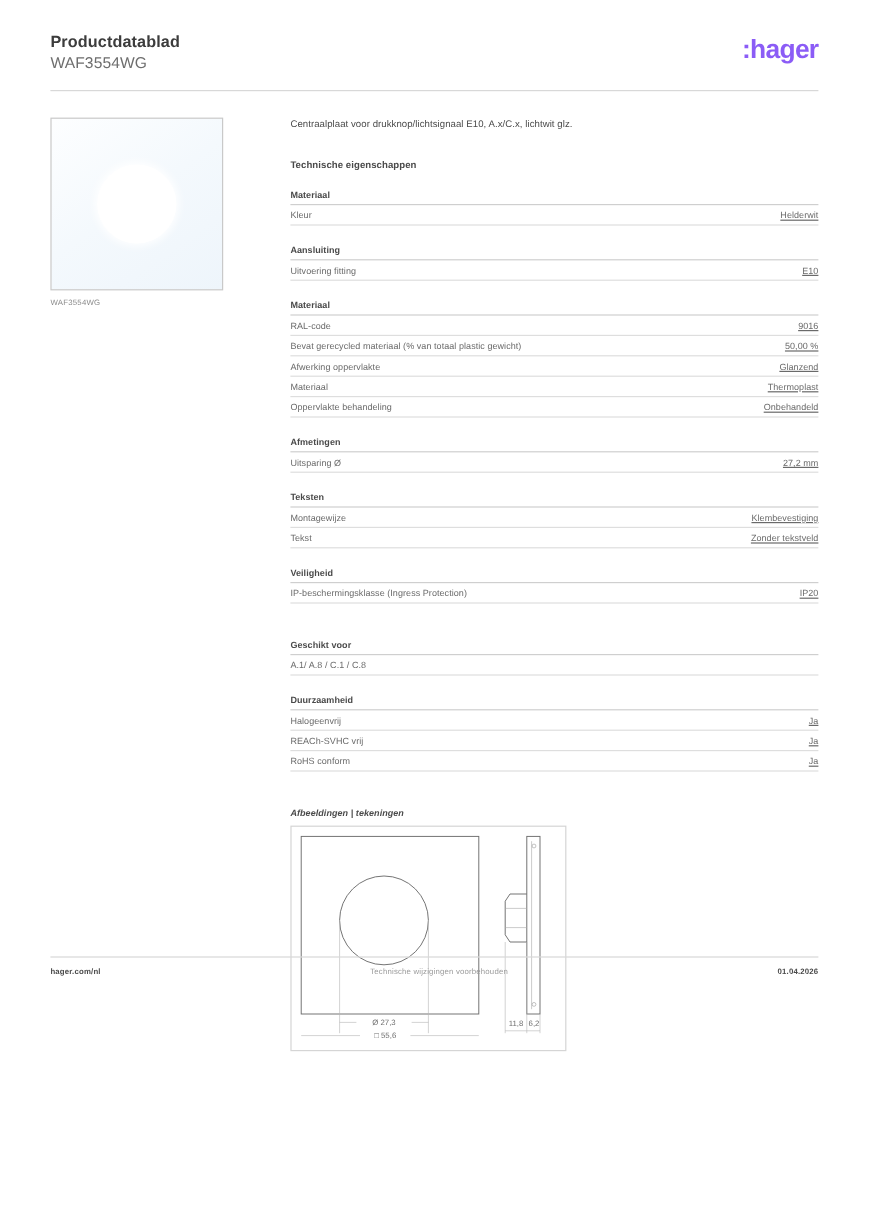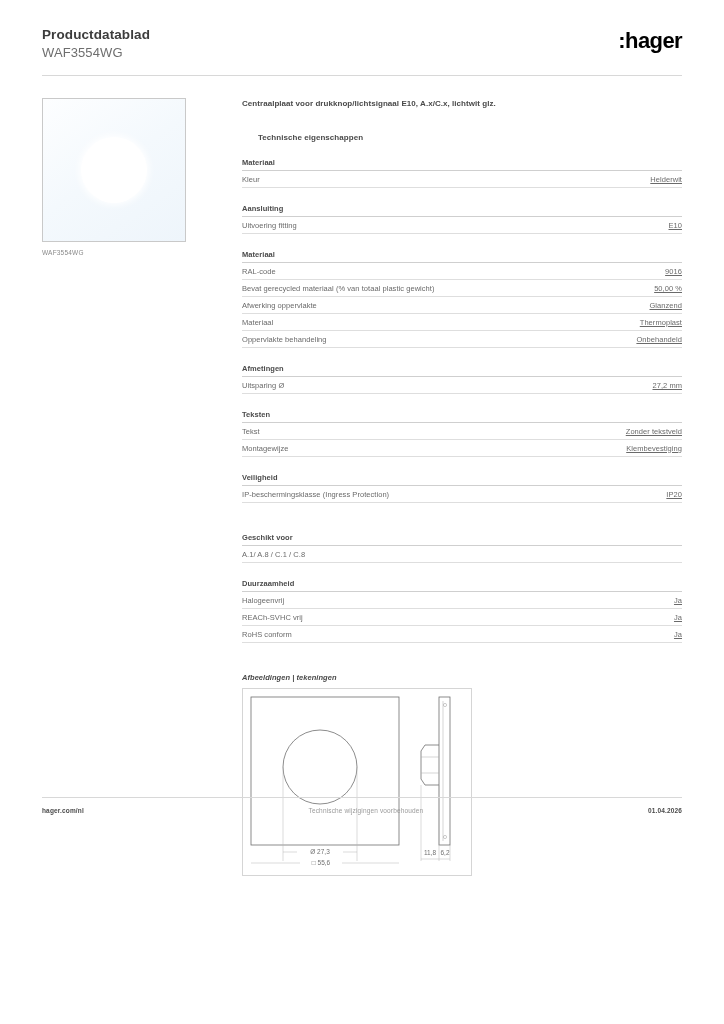--- a/index.html
+++ b/index.html
@@ -38,21 +38,21 @@
   }
   .doc-subtitle {
     font-size: 13px;
     font-weight: normal;
     color: #6e6e6e;
     letter-spacing: 0.1px;
   }
   .logo {
     font-size: 22px;
     font-weight: bold;
-    color: #000000;
+    color: #8b5cf6;
     letter-spacing: -0.6px;
     padding-top: 2px;
   }
   .header-rule {
     margin-top: 14px;
     height: 1px;
     background: #d8d8d8;
   }
 
   
@@ -85,32 +85,31 @@
   .photo-caption {
     margin-top: 7px;
     font-size: 6.5px;
     color: #8a8a8a;
     letter-spacing: 0.2px;
   }
 
   
   .description {
     font-size: 8px;
-    font-weight: bold;
+    font-weight: normal;
     color: #4a4a4a;
     letter-spacing: 0.05px;
     line-height: 1.4;
   }
   .section-title {
     font-size: 8px;
     font-weight: bold;
     color: #4a4a4a;
     margin-top: 24px;
     letter-spacing: 0.05px;
-    margin-left: 16px;
   }
 
   
   .spec-group { margin-top: 16px; }
   .spec-group.wide { margin-top: 30px; }
 
   .group-head {
     font-size: 7.5px;
     font-weight: bold;
     color: #4a4a4a;
@@ -240,26 +239,26 @@
           <div class="spec-group">
             <div class="group-head">Afmetingen</div>
             <div class="spec-row">
               <span class="k">Uitsparing Ø</span>
               <span class="v">27,2 mm</span>
             </div>
           </div>
           <div class="spec-group">
             <div class="group-head">Teksten</div>
             <div class="spec-row">
+              <span class="k">Montagewijze</span>
+              <span class="v">Klembevestiging</span>
+            </div>
+            <div class="spec-row">
               <span class="k">Tekst</span>
               <span class="v">Zonder tekstveld</span>
-            </div>
-            <div class="spec-row">
-              <span class="k">Montagewijze</span>
-              <span class="v">Klembevestiging</span>
             </div>
           </div>
           <div class="spec-group">
             <div class="group-head">Veiligheid</div>
             <div class="spec-row">
               <span class="k">IP-beschermingsklasse (Ingress Protection)</span>
               <span class="v">IP20</span>
             </div>
           </div>
           <div class="spec-group wide">

